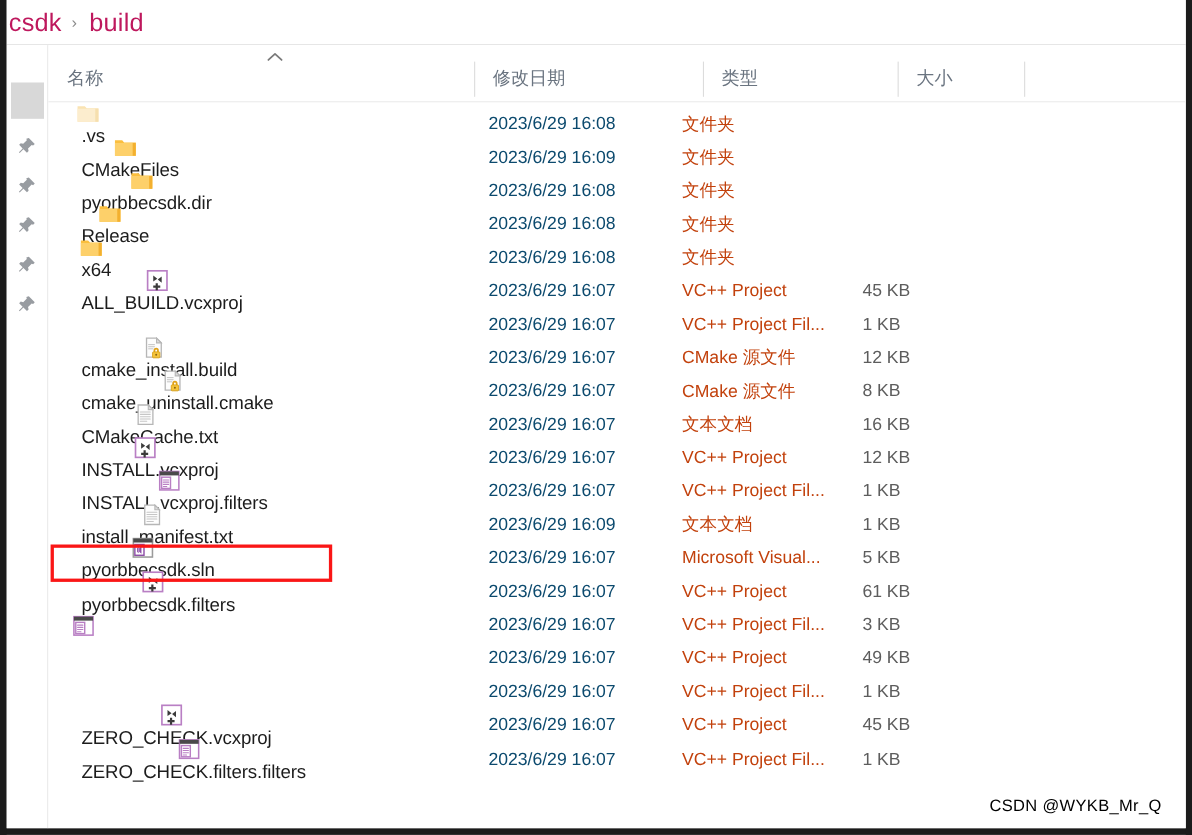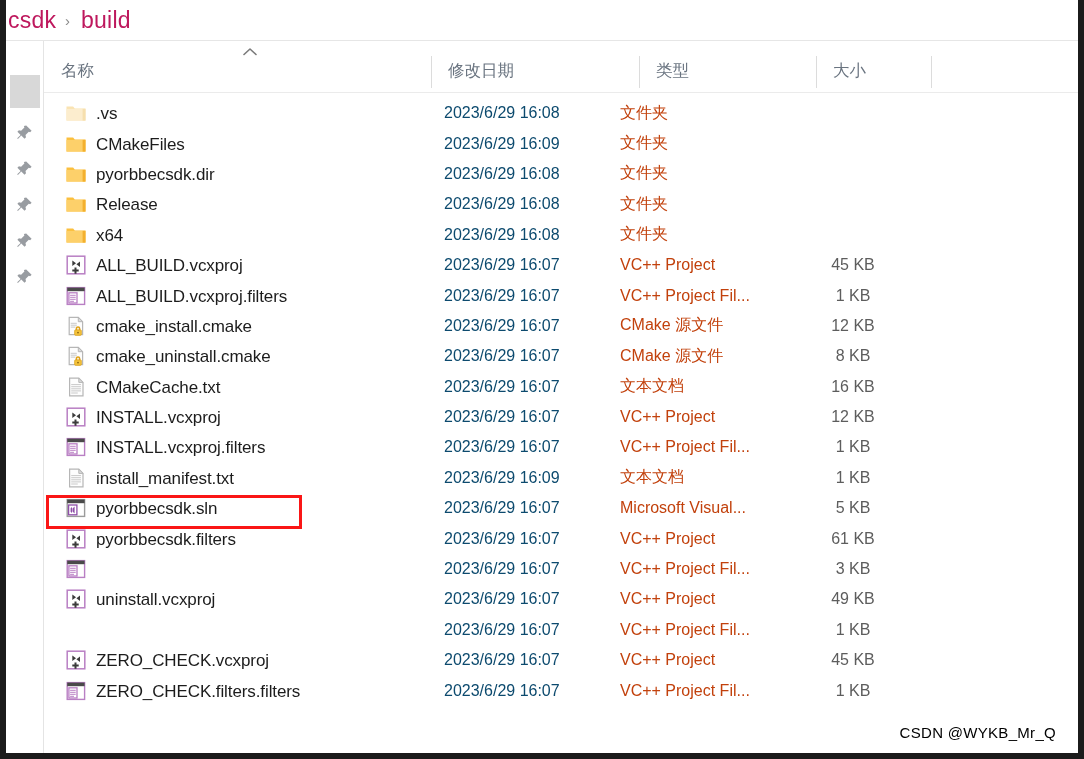--- a/index.html
+++ b/index.html
@@ -141,22 +141,23 @@
   .row {
     position: relative;
     height: 30.4px;
     display: flex;
     align-items: center;
   }
   .cell-name {
     position: absolute;
     left: 21px;
     display: flex;
-    align-items: flex-end;
+    align-items: center;
     white-space: nowrap;
+    flex-direction: column;
   }
   .cell-name .fname {
     font-size: 17px;
     color: #1c1c1c;
     margin-left: 9px;
     letter-spacing: -.1px;
   }
   .cell-date {
     position: absolute;
     left: 400px;
@@ -169,21 +170,21 @@
     left: 576px;
     font-size: 16px;
     color: #c2410c;
     white-space: nowrap;
     text-align: center;
   }
   .cell-size {
     position: absolute;
     left: 740px;
     width: 138px;
-    text-align: center;
+    text-align: left;
     font-size: 16px;
     color: #5d5d5d;
     white-space: nowrap;
   }
 
   
   .icon { width: 22px; height: 22px; display: block; flex: 0 0 22px; }
   .icon svg { display: block; width: 22px; height: 22px; }
 
   
@@ -364,57 +365,41 @@
                 <path d="M9.5 13.4h2v2.2h2.2v2h-2.2v2.2h-2v-2.2H7.3v-2h2.2v-2.2z" fill="#3B3B3B"></path>
               </svg>
             </span>
             <span class="fname">ALL_BUILD.vcxproj</span>
           </div>
           <div class="cell-date">2023/6/29 16:07</div>
           <div class="cell-type">VC++ Project</div>
           <div class="cell-size">45 KB</div>
         </div>
         <div class="row">
-          <div class="cell-name">
-            <span class="icon">
-              <svg viewBox="0 0 22 22">
-                <rect x="2.2" y="2.6" width="17.4" height="16.8" fill="#ffffff" stroke="#B97FC4" stroke-width="1.4"></rect>
-                <rect x="2.2" y="2.6" width="17.4" height="3.6" fill="#4A4A4A"></rect>
-                <rect x="3.9" y="7.8" width="8.1" height="10.2" fill="#ffffff" stroke="#B97FC4" stroke-width="1.3"></rect>
-                <g stroke="#B97FC4" stroke-width="1" stroke-linecap="round">
-                  <line x1="5.5" y1="10.3" x2="10.3" y2="10.3"></line>
-                  <line x1="5.5" y1="12.3" x2="10.3" y2="12.3"></line>
-                  <line x1="5.5" y1="14.3" x2="10.3" y2="14.3"></line>
-                  <line x1="5.5" y1="16.3" x2="8.6" y2="16.3"></line>
-                </g>
-              </svg>
-            </span>
-            <span class="fname">ALL_BUILD.vcxproj.filters</span>
-          </div>
           <div class="cell-date">2023/6/29 16:07</div>
           <div class="cell-type">VC++ Project Fil...</div>
           <div class="cell-size">1 KB</div>
         </div>
         <div class="row">
           <div class="cell-name">
             <span class="icon">
               <svg viewBox="0 0 22 22">
                 <path d="M4.2 2.4h9.1l4.3 4.3v12.9H4.2z" fill="#FDFDFD" stroke="#B6B6B6" stroke-width="1.2"></path>
                 <path d="M13.3 2.4l4.3 4.3h-4.3z" fill="#DCDCDC" stroke="#B6B6B6" stroke-width="1"></path>
                 <g stroke="#C2C2C2" stroke-width=".9" stroke-linecap="round">
                   <line x1="6.1" y1="8.3" x2="11.4" y2="8.3"></line>
                   <line x1="6.1" y1="10.2" x2="11.4" y2="10.2"></line>
                   <line x1="6.1" y1="12.1" x2="10.1" y2="12.1"></line>
                 </g>
                 <path d="M10.6 13.6a2.4 2.4 0 0 1 4.8 0v1.6h-1.6v-1.6a.8.8 0 0 0-1.6 0v1.6h-1.6z" fill="#E0A21A"></path>
                 <rect x="9.7" y="14.9" width="6.6" height="5.4" rx=".8" fill="#F5C43C" stroke="#D9A016" stroke-width=".8"></rect>
                 <circle cx="13" cy="17.6" r=".9" fill="#8A6410"></circle>
               </svg>
             </span>
-            <span class="fname">cmake_install.cmake</span>
+            <span class="fname">cmake_install.build</span>
           </div>
           <div class="cell-date">2023/6/29 16:07</div>
           <div class="cell-type">CMake 源文件</div>
           <div class="cell-size">12 KB</div>
         </div>
         <div class="row">
           <div class="cell-name">
             <span class="icon">
               <svg viewBox="0 0 22 22">
                 <path d="M4.2 2.4h9.1l4.3 4.3v12.9H4.2z" fill="#FDFDFD" stroke="#B6B6B6" stroke-width="1.2"></path>
@@ -561,31 +546,20 @@
                   <line x1="5.5" y1="16.3" x2="8.6" y2="16.3"></line>
                 </g>
               </svg>
             </span>
           </div>
           <div class="cell-date">2023/6/29 16:07</div>
           <div class="cell-type">VC++ Project Fil...</div>
           <div class="cell-size">3 KB</div>
         </div>
         <div class="row">
-          <div class="cell-name">
-            <span class="icon">
-              <svg viewBox="0 0 22 22">
-                <rect x="2.2" y="2.2" width="17.6" height="17.6" fill="#ffffff" stroke="#B97FC4" stroke-width="1.5"></rect>
-                <path d="M7.3 6.4 11 9.3 7.3 12V6.4z" fill="#3B3B3B"></path>
-                <path d="M11.4 10.2 15 7.4v5.6l-3.6-2.8z" fill="#3B3B3B"></path>
-                <path d="M9.5 13.4h2v2.2h2.2v2h-2.2v2.2h-2v-2.2H7.3v-2h2.2v-2.2z" fill="#3B3B3B"></path>
-              </svg>
-            </span>
-            <span class="fname">uninstall.vcxproj</span>
-          </div>
           <div class="cell-date">2023/6/29 16:07</div>
           <div class="cell-type">VC++ Project</div>
           <div class="cell-size">49 KB</div>
         </div>
         <div class="row">
           <div class="cell-date">2023/6/29 16:07</div>
           <div class="cell-type">VC++ Project Fil...</div>
           <div class="cell-size">1 KB</div>
         </div>
         <div class="row">

